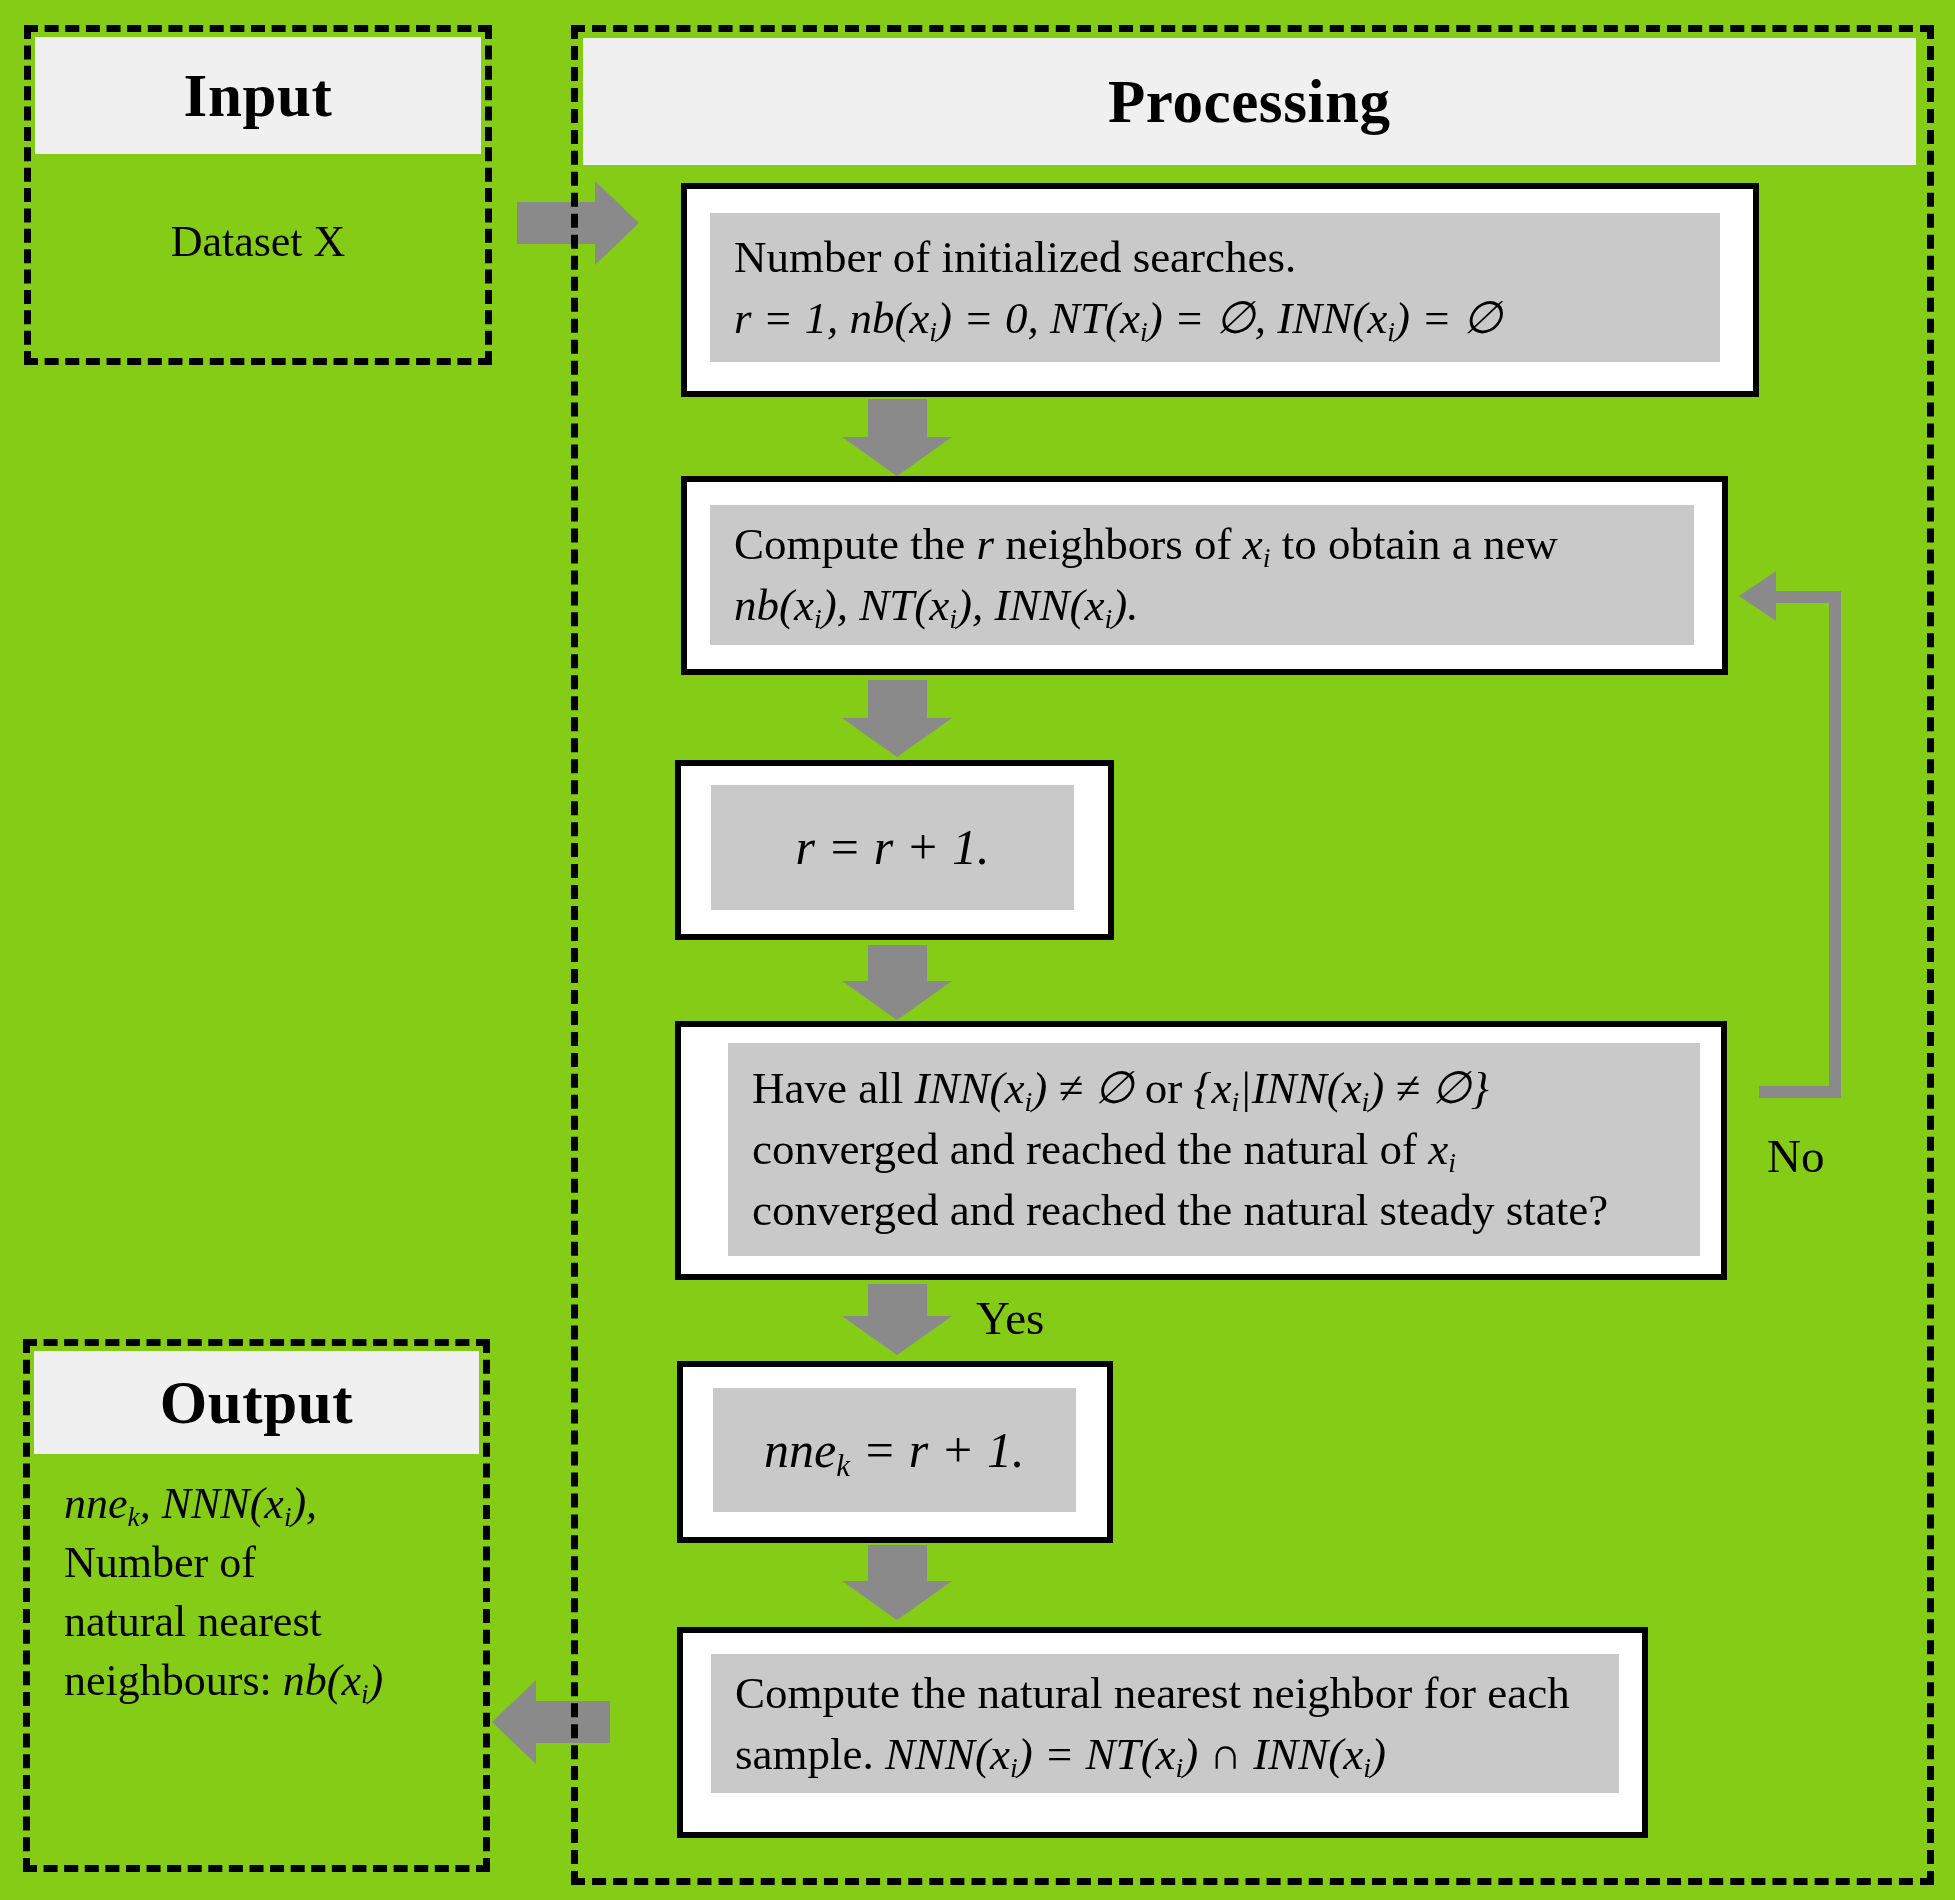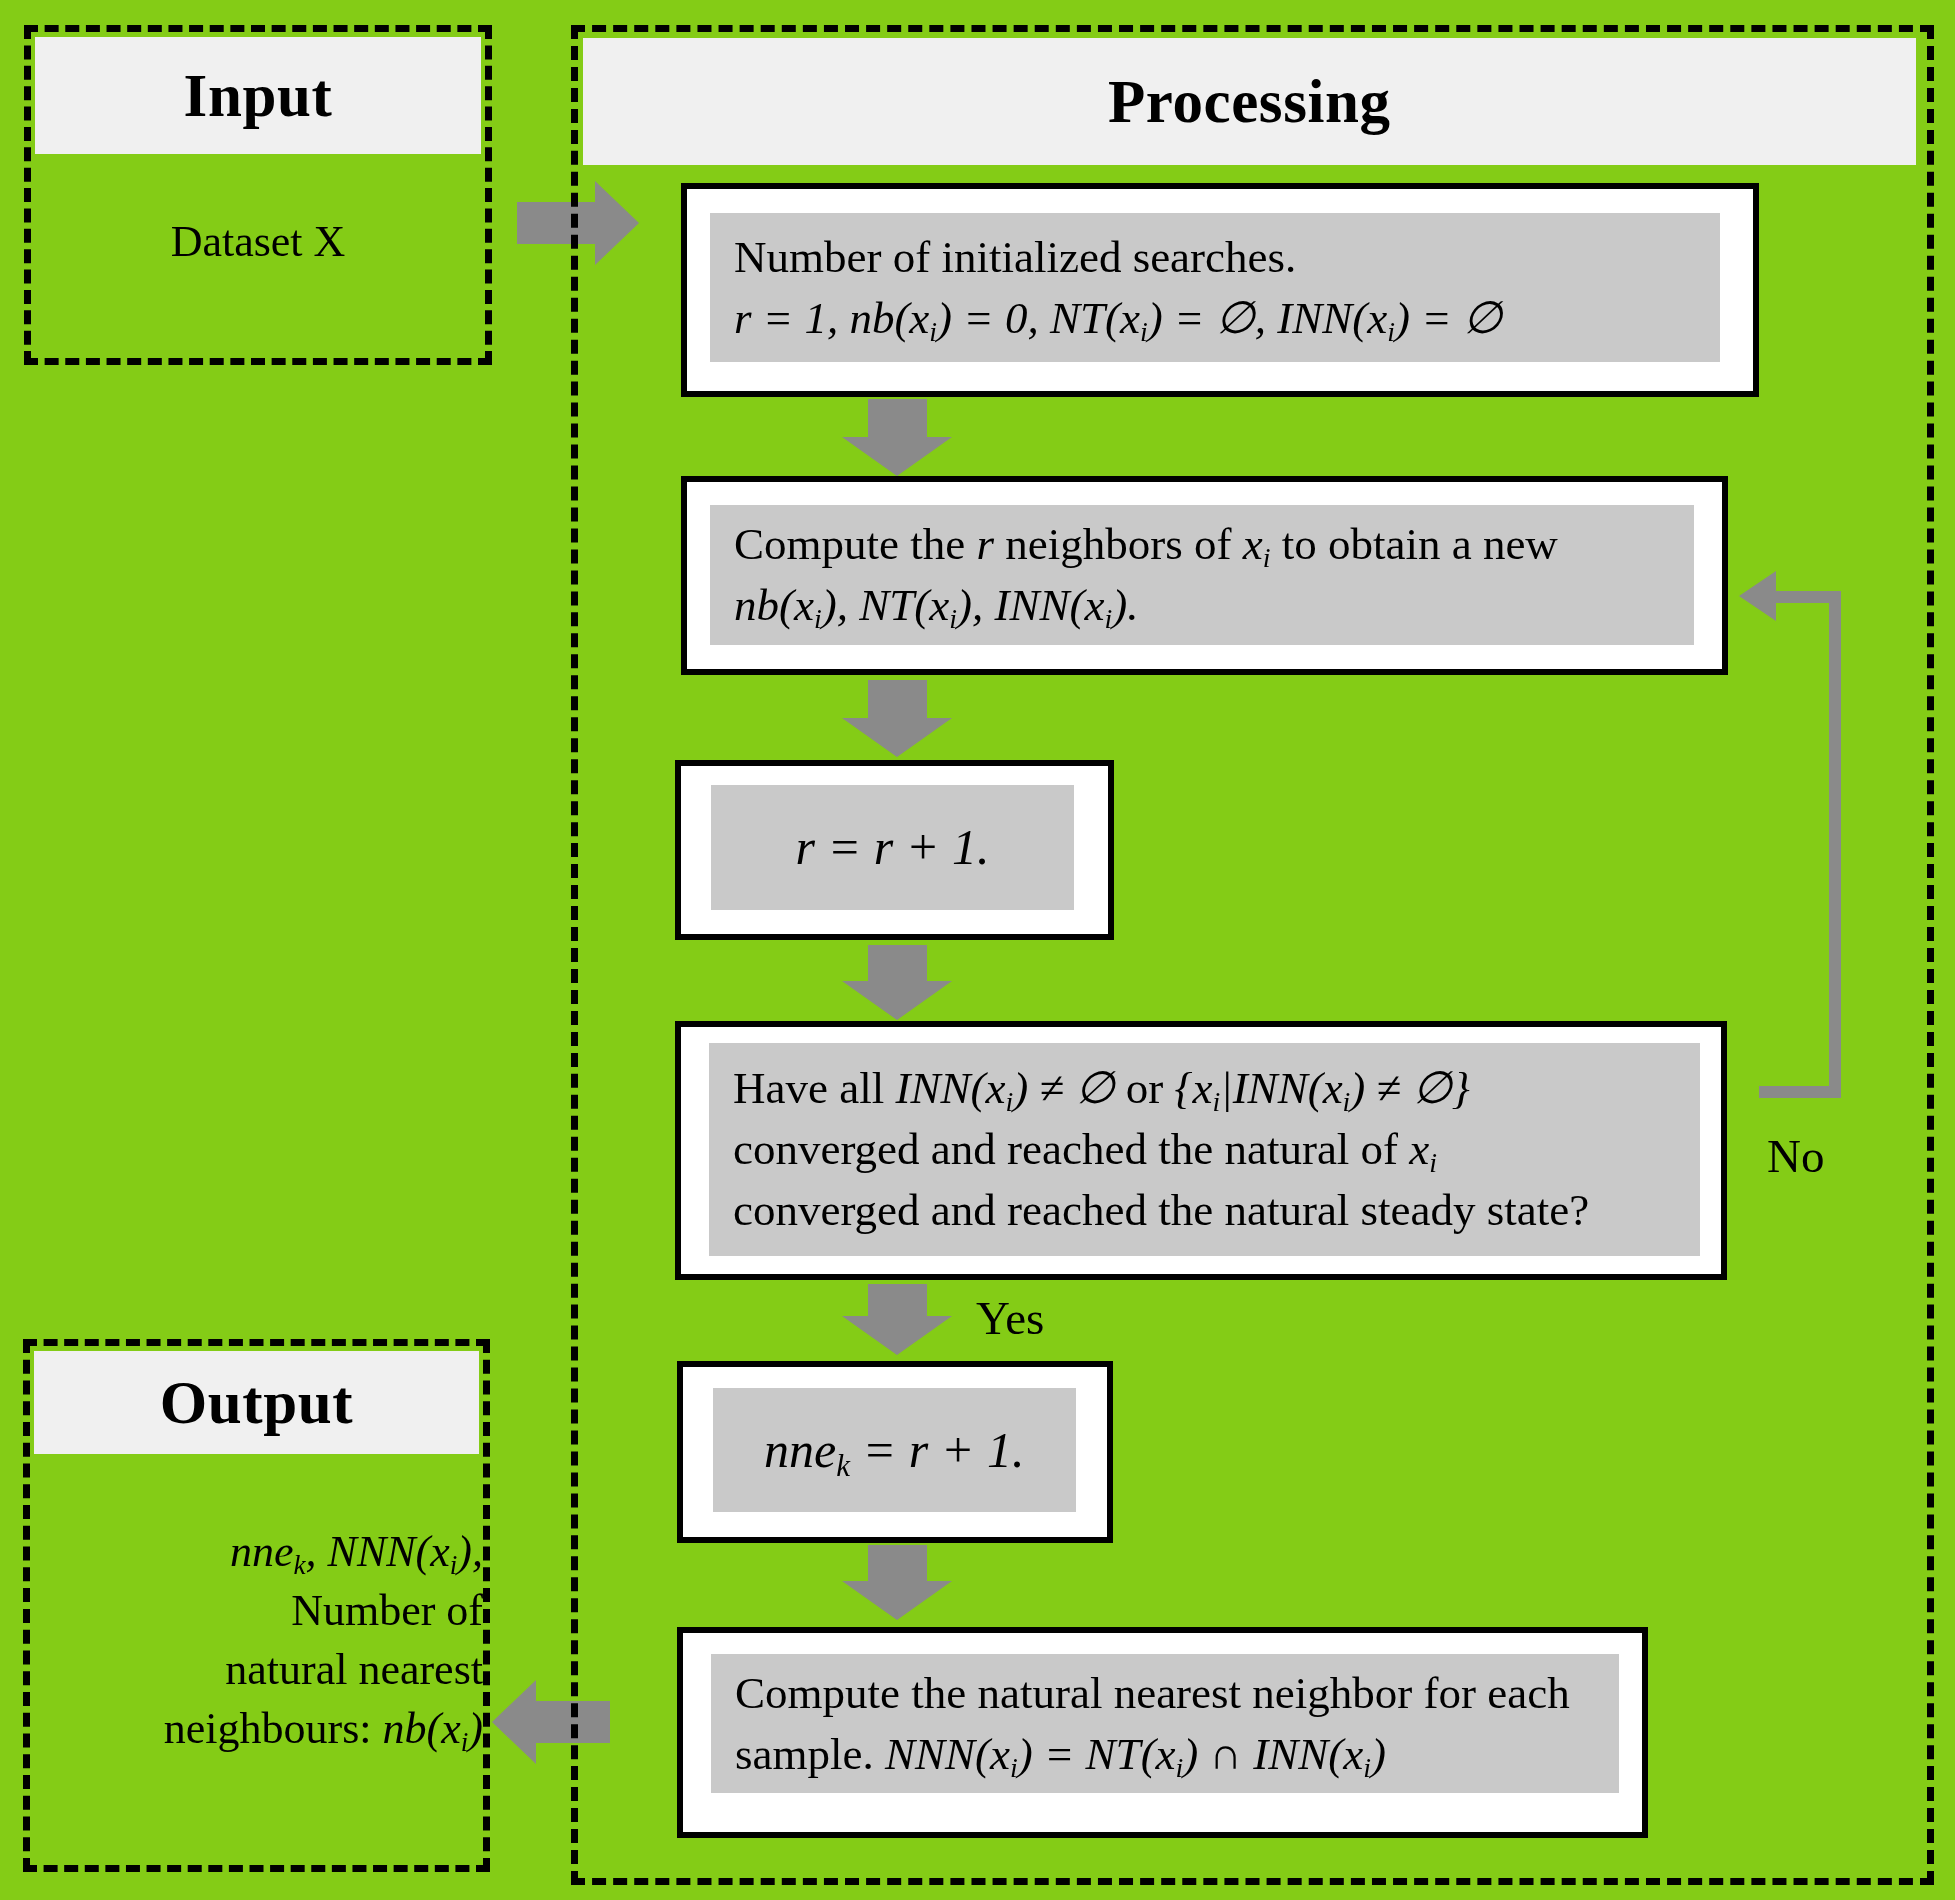--- a/index.html
+++ b/index.html
@@ -19,38 +19,38 @@
                 font-weight:bold;font-size:61px;letter-spacing:0.6px;}
   #input-panel{left:24px;top:25px;width:468px;height:340px;}
   #input-panel .panel-header{margin:5px 3.8px 0 3.8px;height:117px;}
   #dataset-label{margin-top:62px;text-align:center;font-size:44px;}
 
   #processing-panel{left:571px;top:25px;width:1363px;height:1860px;}
   #processing-panel .panel-header{margin:6.3px 11.3px 0 5px;height:127px;}
 
   #output-panel{left:23px;top:1339px;width:467px;height:533px;}
   #output-panel .panel-header{margin:5px 3.8px 0 3.8px;height:103px;}
-  .output-lines{padding:68px 0 0 34px;font-size:44px;line-height:59px;text-align:right;}
+  .output-lines{padding:20px 0 0 34px;font-size:44px;line-height:59px;}
 
   
   .fbox{position:absolute;background:#ffffff;border:6.3px solid var(--ink);box-sizing:border-box;display:flex;}
   .fbox .fill{flex:1;background:var(--fill-gray);display:flex;flex-direction:column;justify-content:center;}
   .fbox .line{font-size:45px;line-height:61px;white-space:nowrap;}
   .fill.pad-left{padding-left:0;}
   .fill.pad-left .line{padding-left:24px;}
   .fill.centered{align-items:center;}
   .fill.centered .line{font-size:50px;}
 
   #box-init{left:681px;top:183px;width:1078px;height:214px;}
   #box-init .fill{margin:24px 33px 29px 23px;}
   #box-compute{left:681px;top:476px;width:1047px;height:199px;}
   #box-compute .fill{margin:23px 28px 24px 23px;}
   #box-increment{left:675px;top:760px;width:439px;height:180px;}
   #box-increment .fill{margin:19px 34px 24px 30px;}
-  #box-decision{left:675px;top:1021px;width:1052px;height:259px;}
+  #box-decision{left:675px;top:1021px;width:1052px;height:259px;padding-left:19px;}
   #box-decision .fill{margin:16.4px 21.4px 17.7px 28px;}
   #box-nne{left:677px;top:1361px;width:436px;height:182px;}
   #box-nne .fill{margin:21px 31.5px 25px 30px;}
   #box-natural{left:677px;top:1627px;width:971px;height:211px;}
   #box-natural .fill{margin:21px 23px 39px 28px;}
 
   
   .seg-n{font-style:normal;}
   .seg-i{font-style:italic;}
   sub.seg-sub{font-style:italic;font-size:0.62em;line-height:0;vertical-align:-0.28em;}

